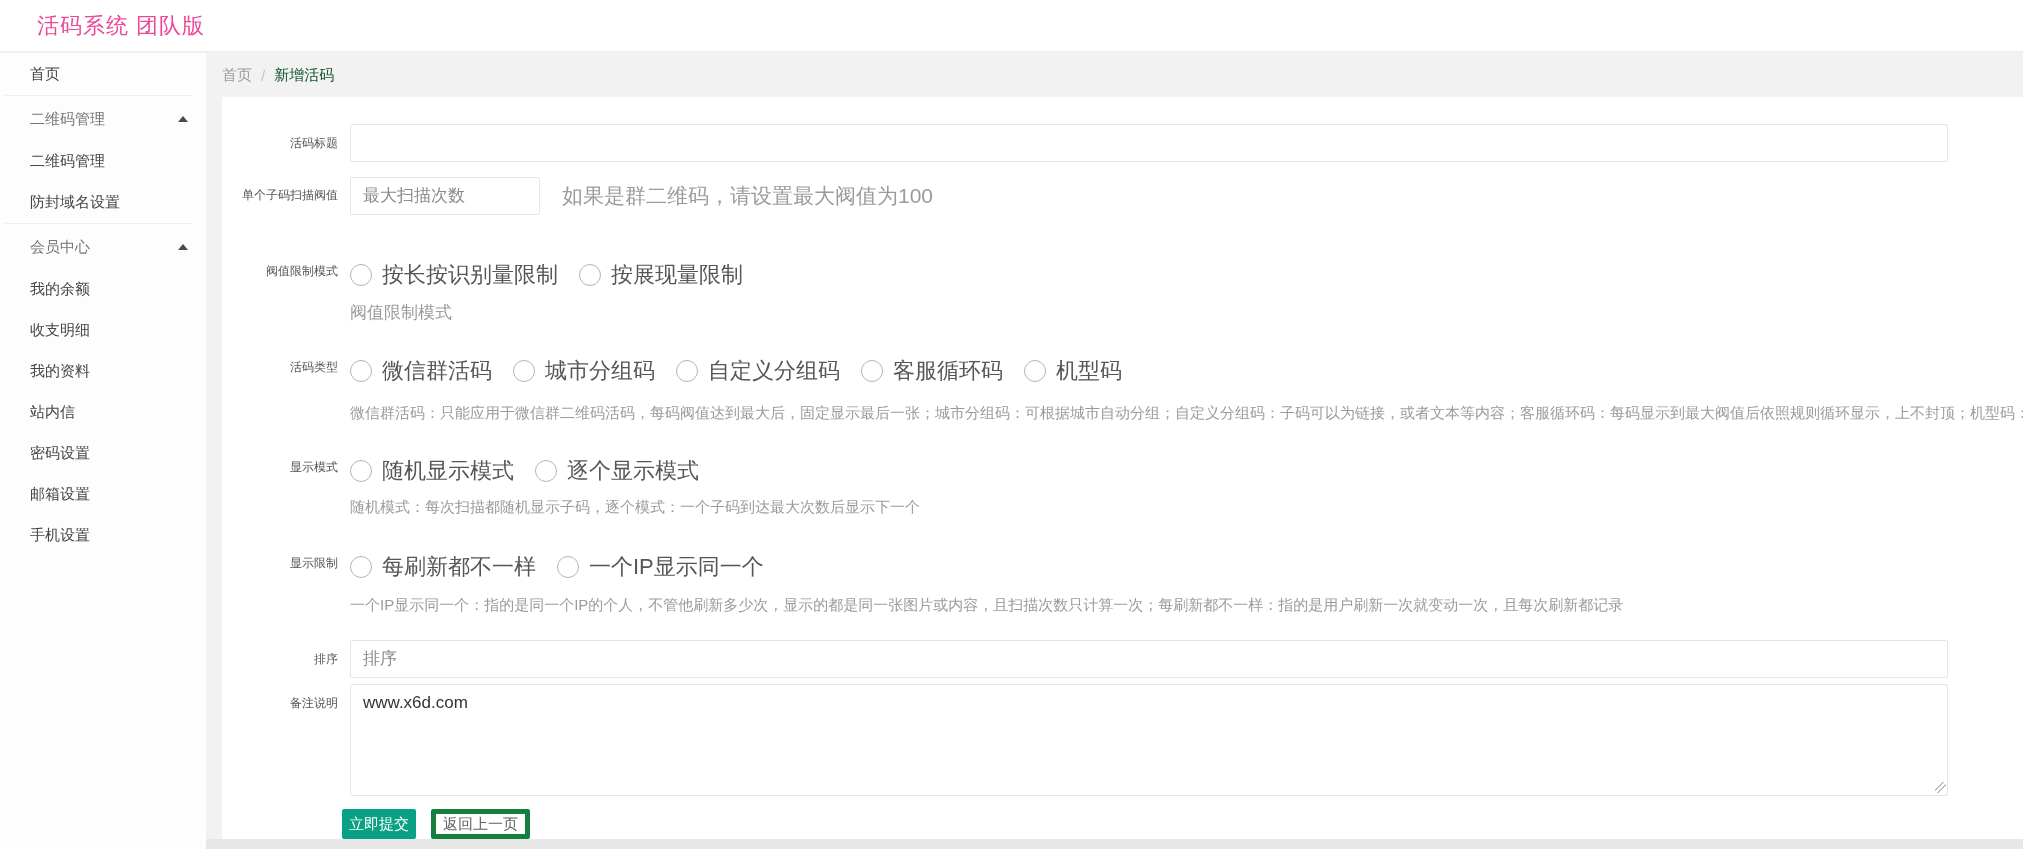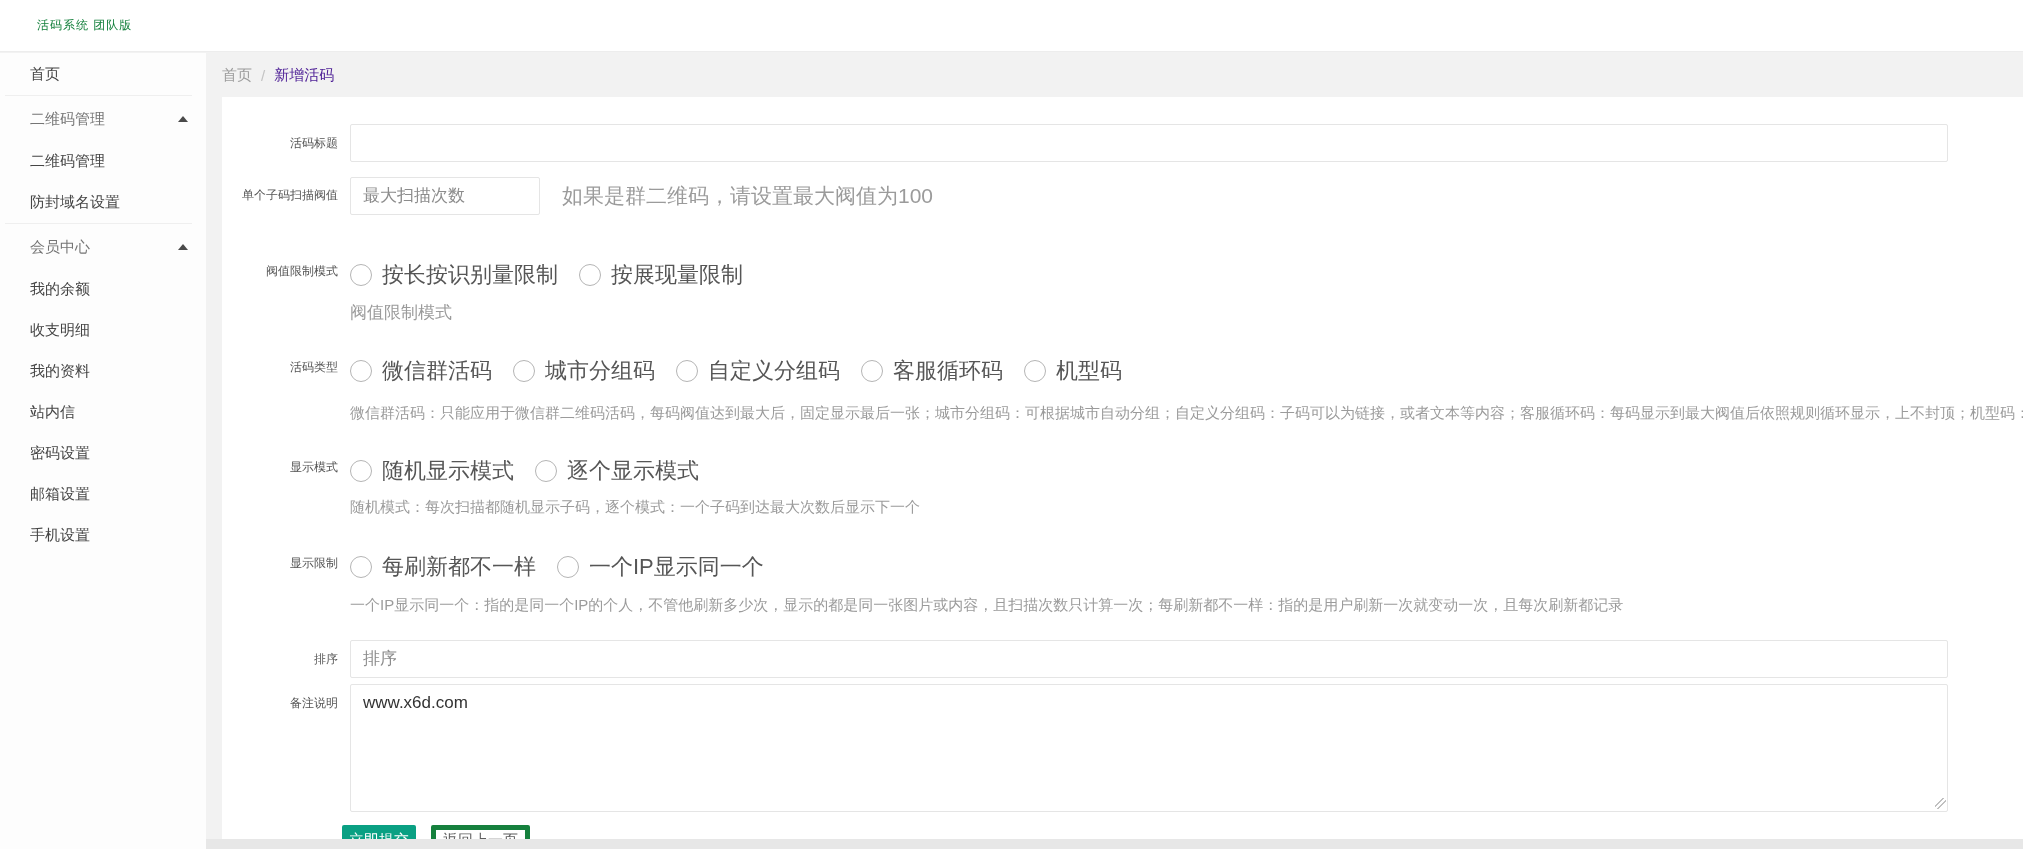--- a/index.html
+++ b/index.html
@@ -7,21 +7,21 @@
     width:2023px;height:849px;position:relative;overflow:hidden;
     font-family:"Liberation Sans","DejaVu Sans",sans-serif;
     background:#f2f2f2;
   }
   
   .topbar{
     position:absolute;left:0;top:0;width:100%;height:52px;
     background:#ffffff;border-bottom:1px solid #ededed;box-sizing:border-box;
     display:flex;align-items:center;
   }
-  .logo{padding-left:37px;font-size:12px;color:#15803d;letter-spacing:1px}
+  .logo{padding-left:37px;font-size:22px;color:#ec4899;letter-spacing:1px}
   
   .sidebar{
     position:absolute;left:0;top:53px;bottom:0;width:206px;
     background:#fdfdfd;font-size:15px;
   }
   .side-item{height:41px;line-height:41px;padding-left:30px;color:#454545;cursor:pointer;white-space:nowrap}
   .side-group{height:43px;line-height:43px;padding-left:30px;color:#757575;cursor:pointer;position:relative;white-space:nowrap}
   .caret-up{
     position:absolute;right:18px;top:19px;width:0;height:0;
     border-left:5px solid transparent;border-right:5px solid transparent;
@@ -29,21 +29,21 @@
   }
   .side-divider{height:1px;background:#efefef;margin:1px 14px 1px 5px}
   
   .main{
     position:absolute;left:206px;top:53px;right:0;bottom:0;
     background:#f2f2f2;overflow:hidden;
   }
   .breadcrumb{height:44px;display:flex;align-items:center;padding-left:16px;font-size:15px}
   .bc-home{color:#9d9d9d;cursor:pointer}
   .bc-sep{color:#c3c3c3;margin:0 9px}
-  .bc-cur{color:#4c1d95}
+  .bc-cur{color:#14532d}
   .card{
     margin-left:16px;background:#ffffff;min-height:736px;box-sizing:border-box;
     padding:27px 0 30px 12px;
   }
   
   .frow{display:flex;align-items:flex-start}
   .flabel{
     width:104px;min-width:104px;margin-right:12px;text-align:right;
     font-size:12px;color:#555555;line-height:22px;
   }
@@ -67,21 +67,21 @@
     border-radius:50%;background:#fff;
   }
   .radio-label{margin-left:10px;font-size:22px;color:#565656;white-space:nowrap}
   .hint{font-size:15px;color:#9b9b9b;white-space:nowrap;line-height:20px}
   .hint-lg{font-size:17px}
   .mt13{margin-top:13px}.mt17{margin-top:17px}.mt11{margin-top:11px}
   .mb15{margin-bottom:15px}.mb45{margin-bottom:45px}.mb33{margin-bottom:33px}
   .mb35{margin-bottom:35px}.mb25{margin-bottom:25px}.mb12{margin-bottom:6px}.mb13{margin-bottom:13px}
   .area-wrap{position:relative;width:1598px}
   .tarea{
-    width:1598px;height:128px;box-sizing:border-box;border:1px solid #e5e5e5;border-radius:2px;
+    width:1598px;height:112px;box-sizing:border-box;border:1px solid #e5e5e5;border-radius:2px;
     padding:8px 12px;font-size:17px;color:#333;resize:none;outline:none;display:block;
     font-family:"Liberation Sans","DejaVu Sans",sans-serif;
   }
   .grip{
     position:absolute;right:2px;bottom:3px;width:11px;height:11px;
     background:linear-gradient(135deg,transparent 0 5px,#c0c0c0 5px 6.5px,transparent 6.5px 8.5px,#c0c0c0 8.5px 10px,transparent 10px);
   }
   .btn-row{display:flex;align-items:center;margin-left:108px}
   .btn{
     height:30px;padding:0 7px;font-size:15px;border-radius:2px;

